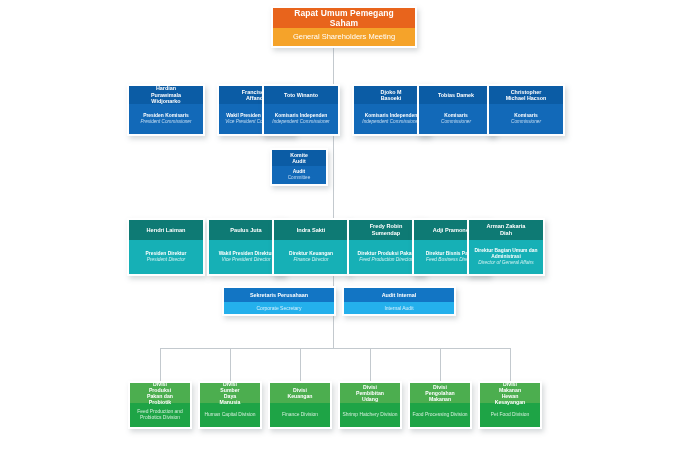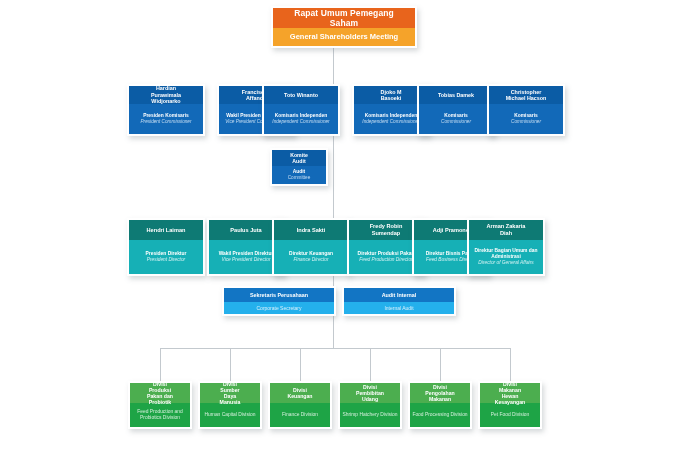--- a/index.html
+++ b/index.html
@@ -87,21 +87,21 @@
     background: #e8641c;
     height: 20px;
     font-size: 8.5px;
     letter-spacing: 0.1px;
   }
   #node-rups .body {
     background: #f5a32a;
     height: 18px;
     font-size: 7.5px;
   }
-  #node-rups .body .english { font-style: normal; font-weight: bold; opacity: 1; }
+  #node-rups .body .english { font-style: normal; font-weight: normal; opacity: 1; }
 
   
   .blue-node .head { background: #0b5ca5; font-size: 5.4px; }
   .blue-node .body { background: #1269b8; font-size: 4.9px; }
   .blue-node .body .english { font-size: 4.7px; color: #cfe4f6; }
 
   .row-commissioner {
     top: 84px;
     width: 78px;
     height: 52px;

